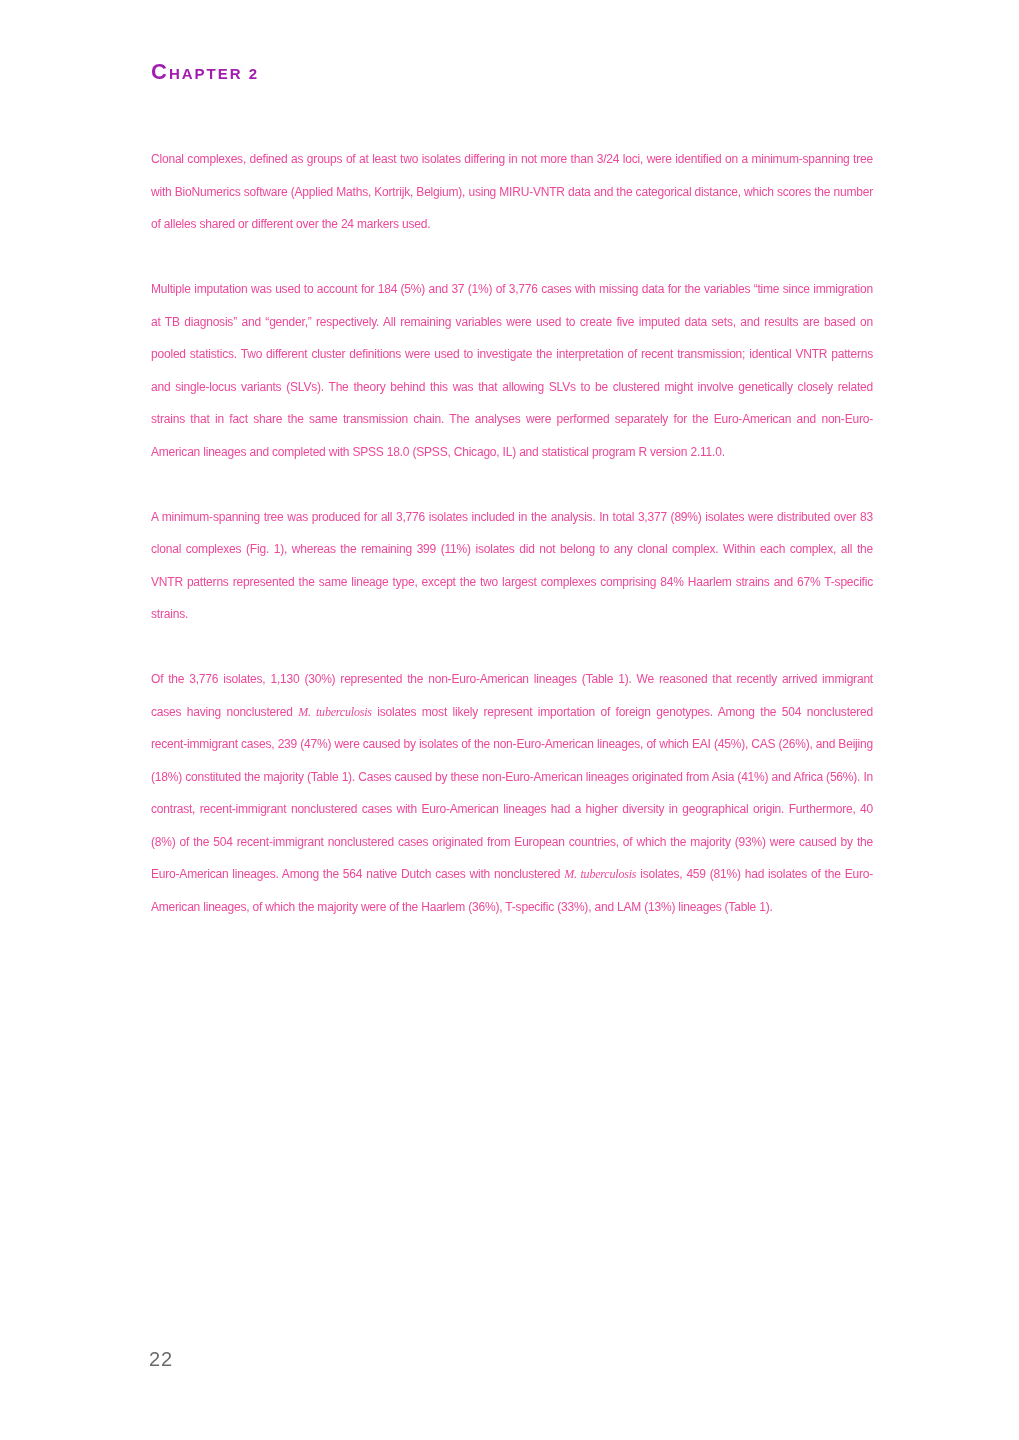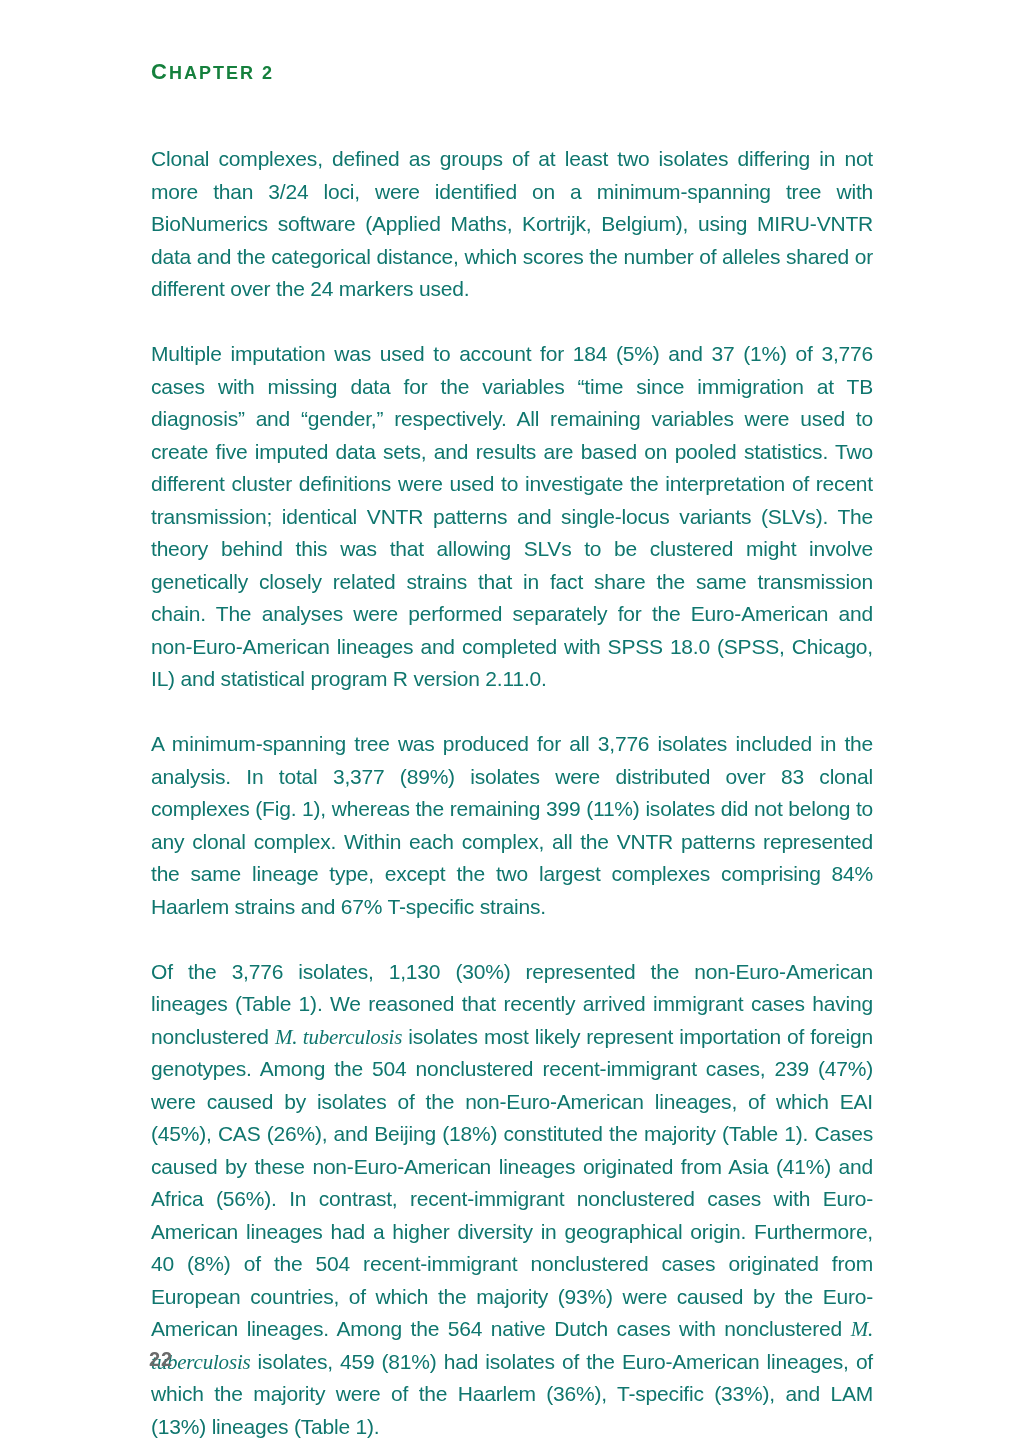--- a/index.html
+++ b/index.html
@@ -12,53 +12,53 @@
     width: 1019px;
     height: 1440px;
     background: #ffffff;
     overflow: hidden;
     font-family: "Liberation Sans", sans-serif;
   }
   .chapter-header {
     position: absolute;
     left: 151px;
     top: 59px;
-    font-size: 18px;
+    font-size: 15px;
     font-weight: 600;
-    color: #15803d;
+    color: #a21caf;
     text-transform: uppercase;
     letter-spacing: 2px;
   }
   .chapter-header::first-letter {
     font-size: 22px;
   }
   .body-text {
     position: absolute;
     left: 151px;
     top: 143px;
     width: 722px;
   }
   .body-text p {
     margin: 0 0 32.5px 0;
-    font-size: 21px;
+    font-size: 12px;
     line-height: 32.5px;
     letter-spacing: -0.2px;
-    color: #0f766e;
+    color: #ec4899;
     text-align: justify;
   }
   .italic {
     font-style: italic;
     font-family: Liberation Serif, serif;
   }
   .page-number {
     position: absolute;
     left: 149px;
     top: 1348px;
     font-size: 20px;
-    font-weight: 700;
+    font-weight: 400;
     color: #6b6b6b;
     letter-spacing: 1px;
   }
 </style>
 </head>
 <body>
 
 <div class="sheet">
   <div class="chapter-header">Chapter 2</div>
 

